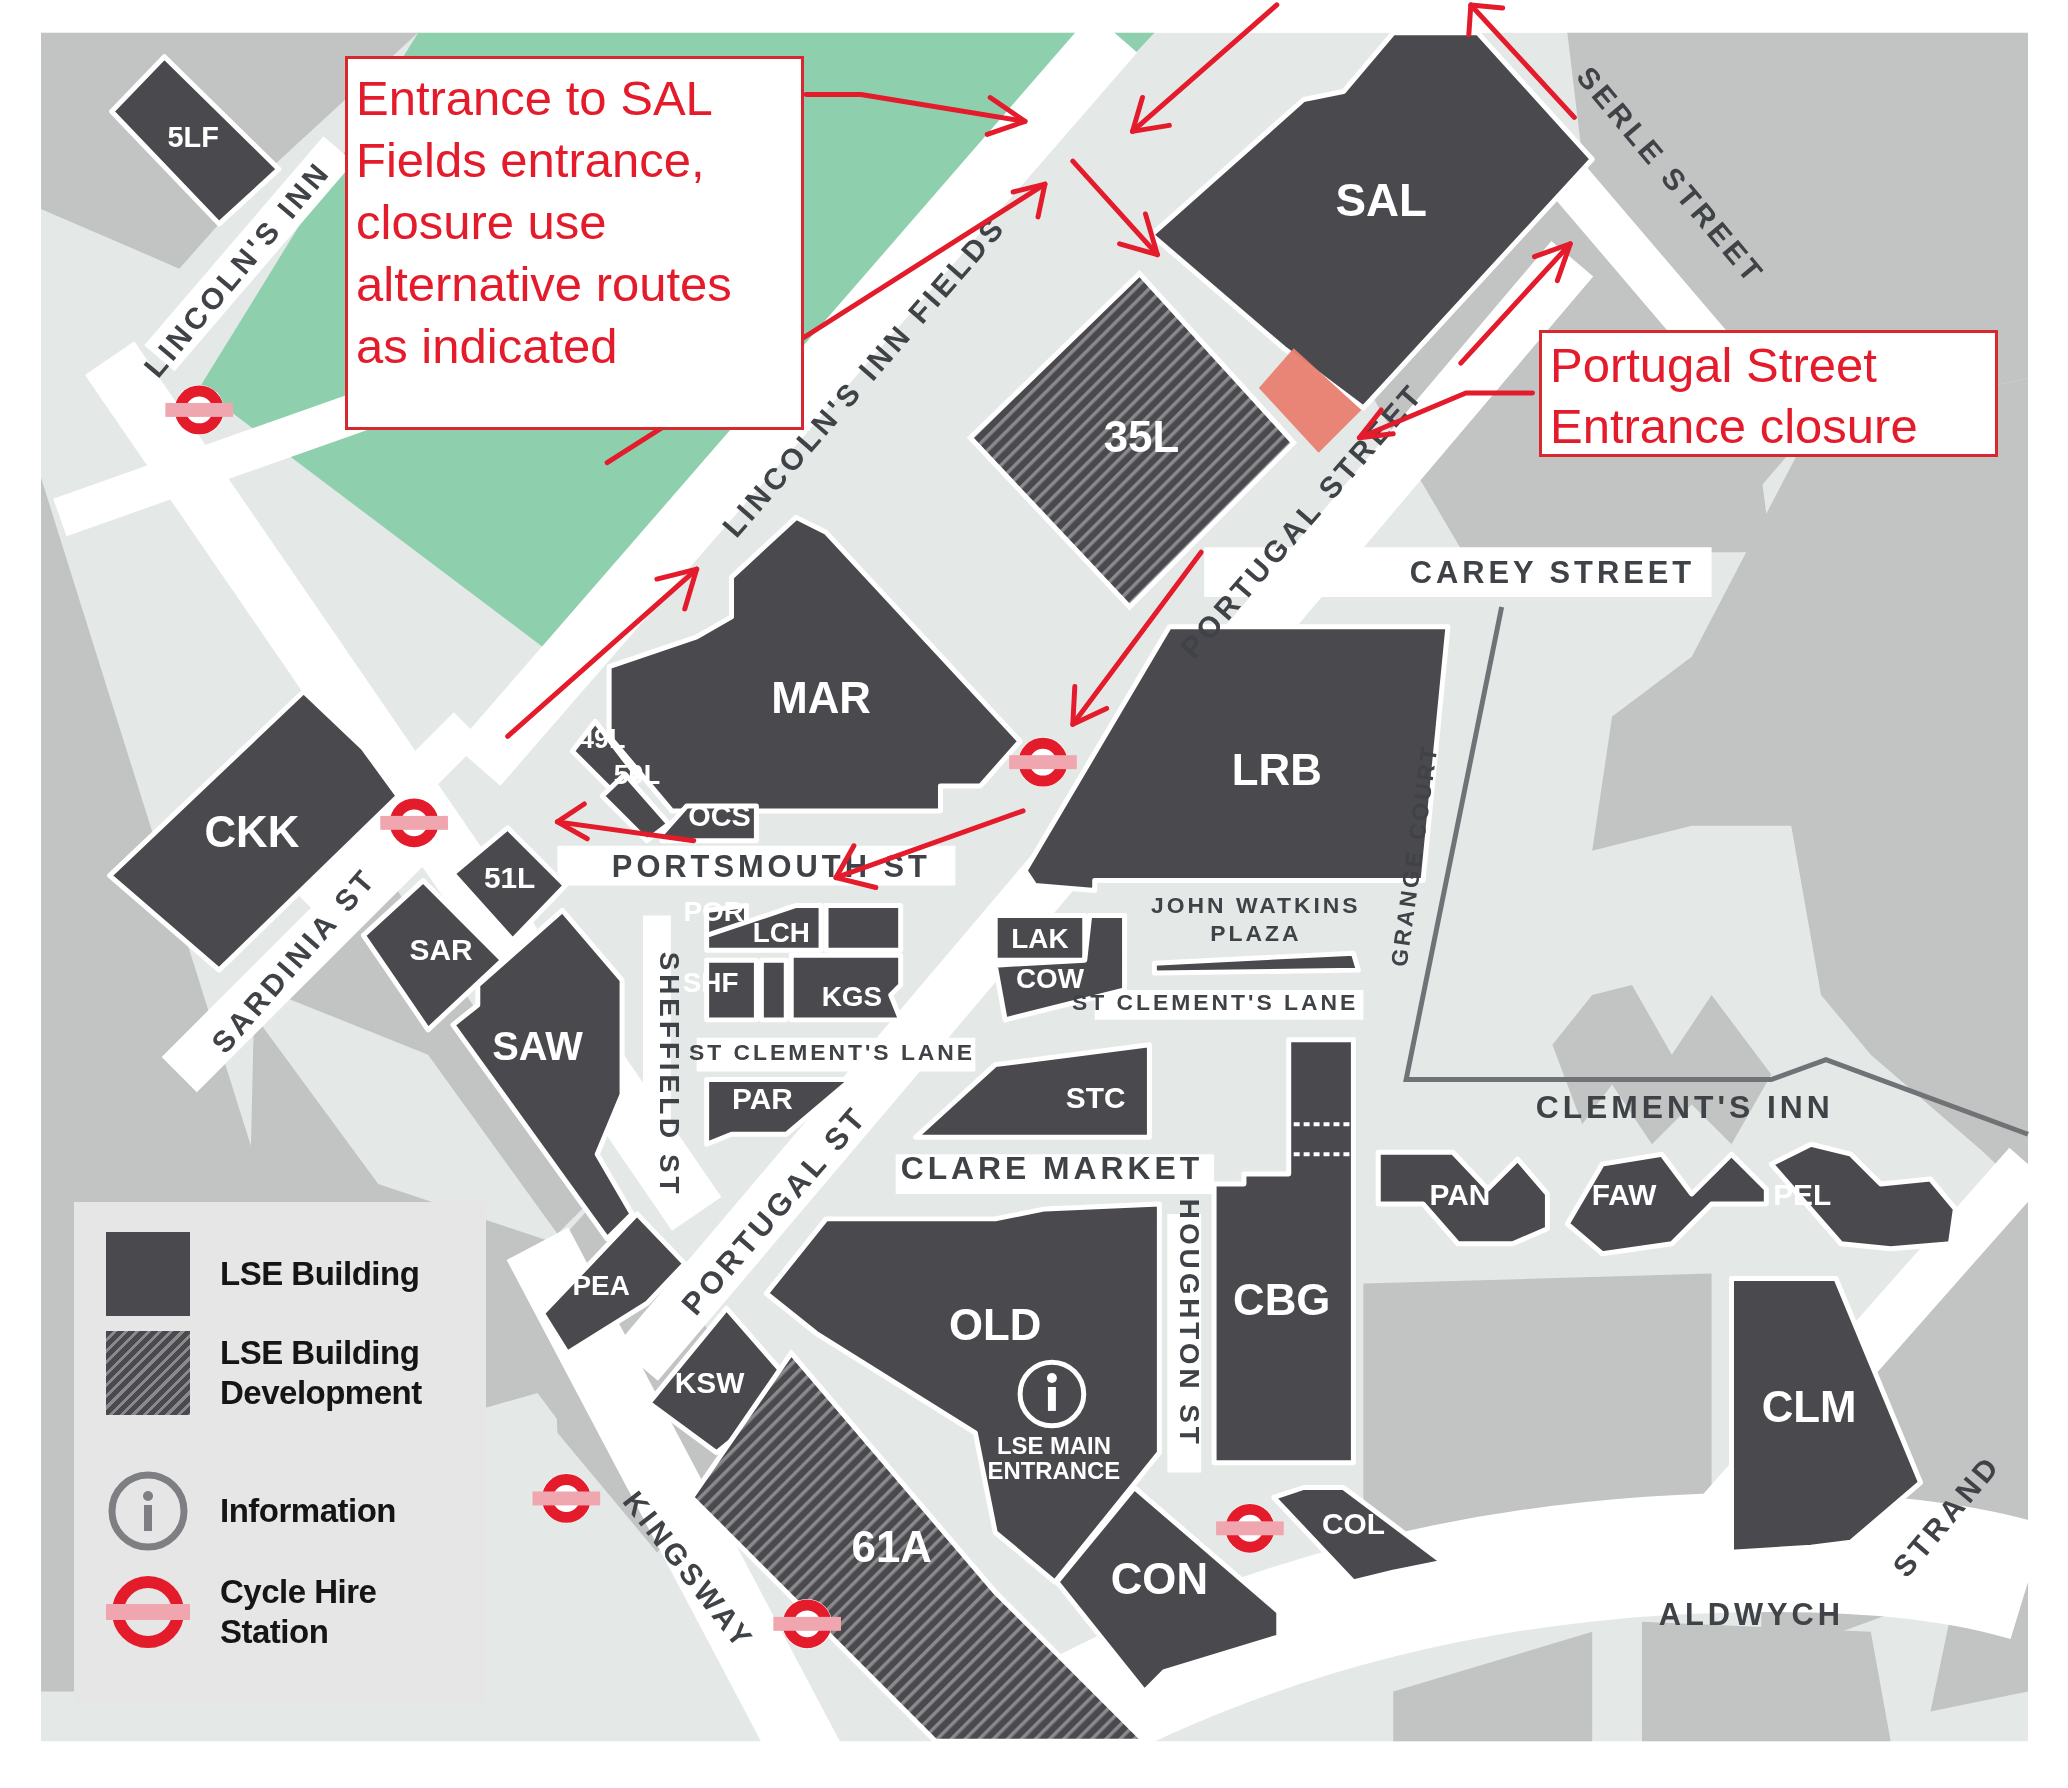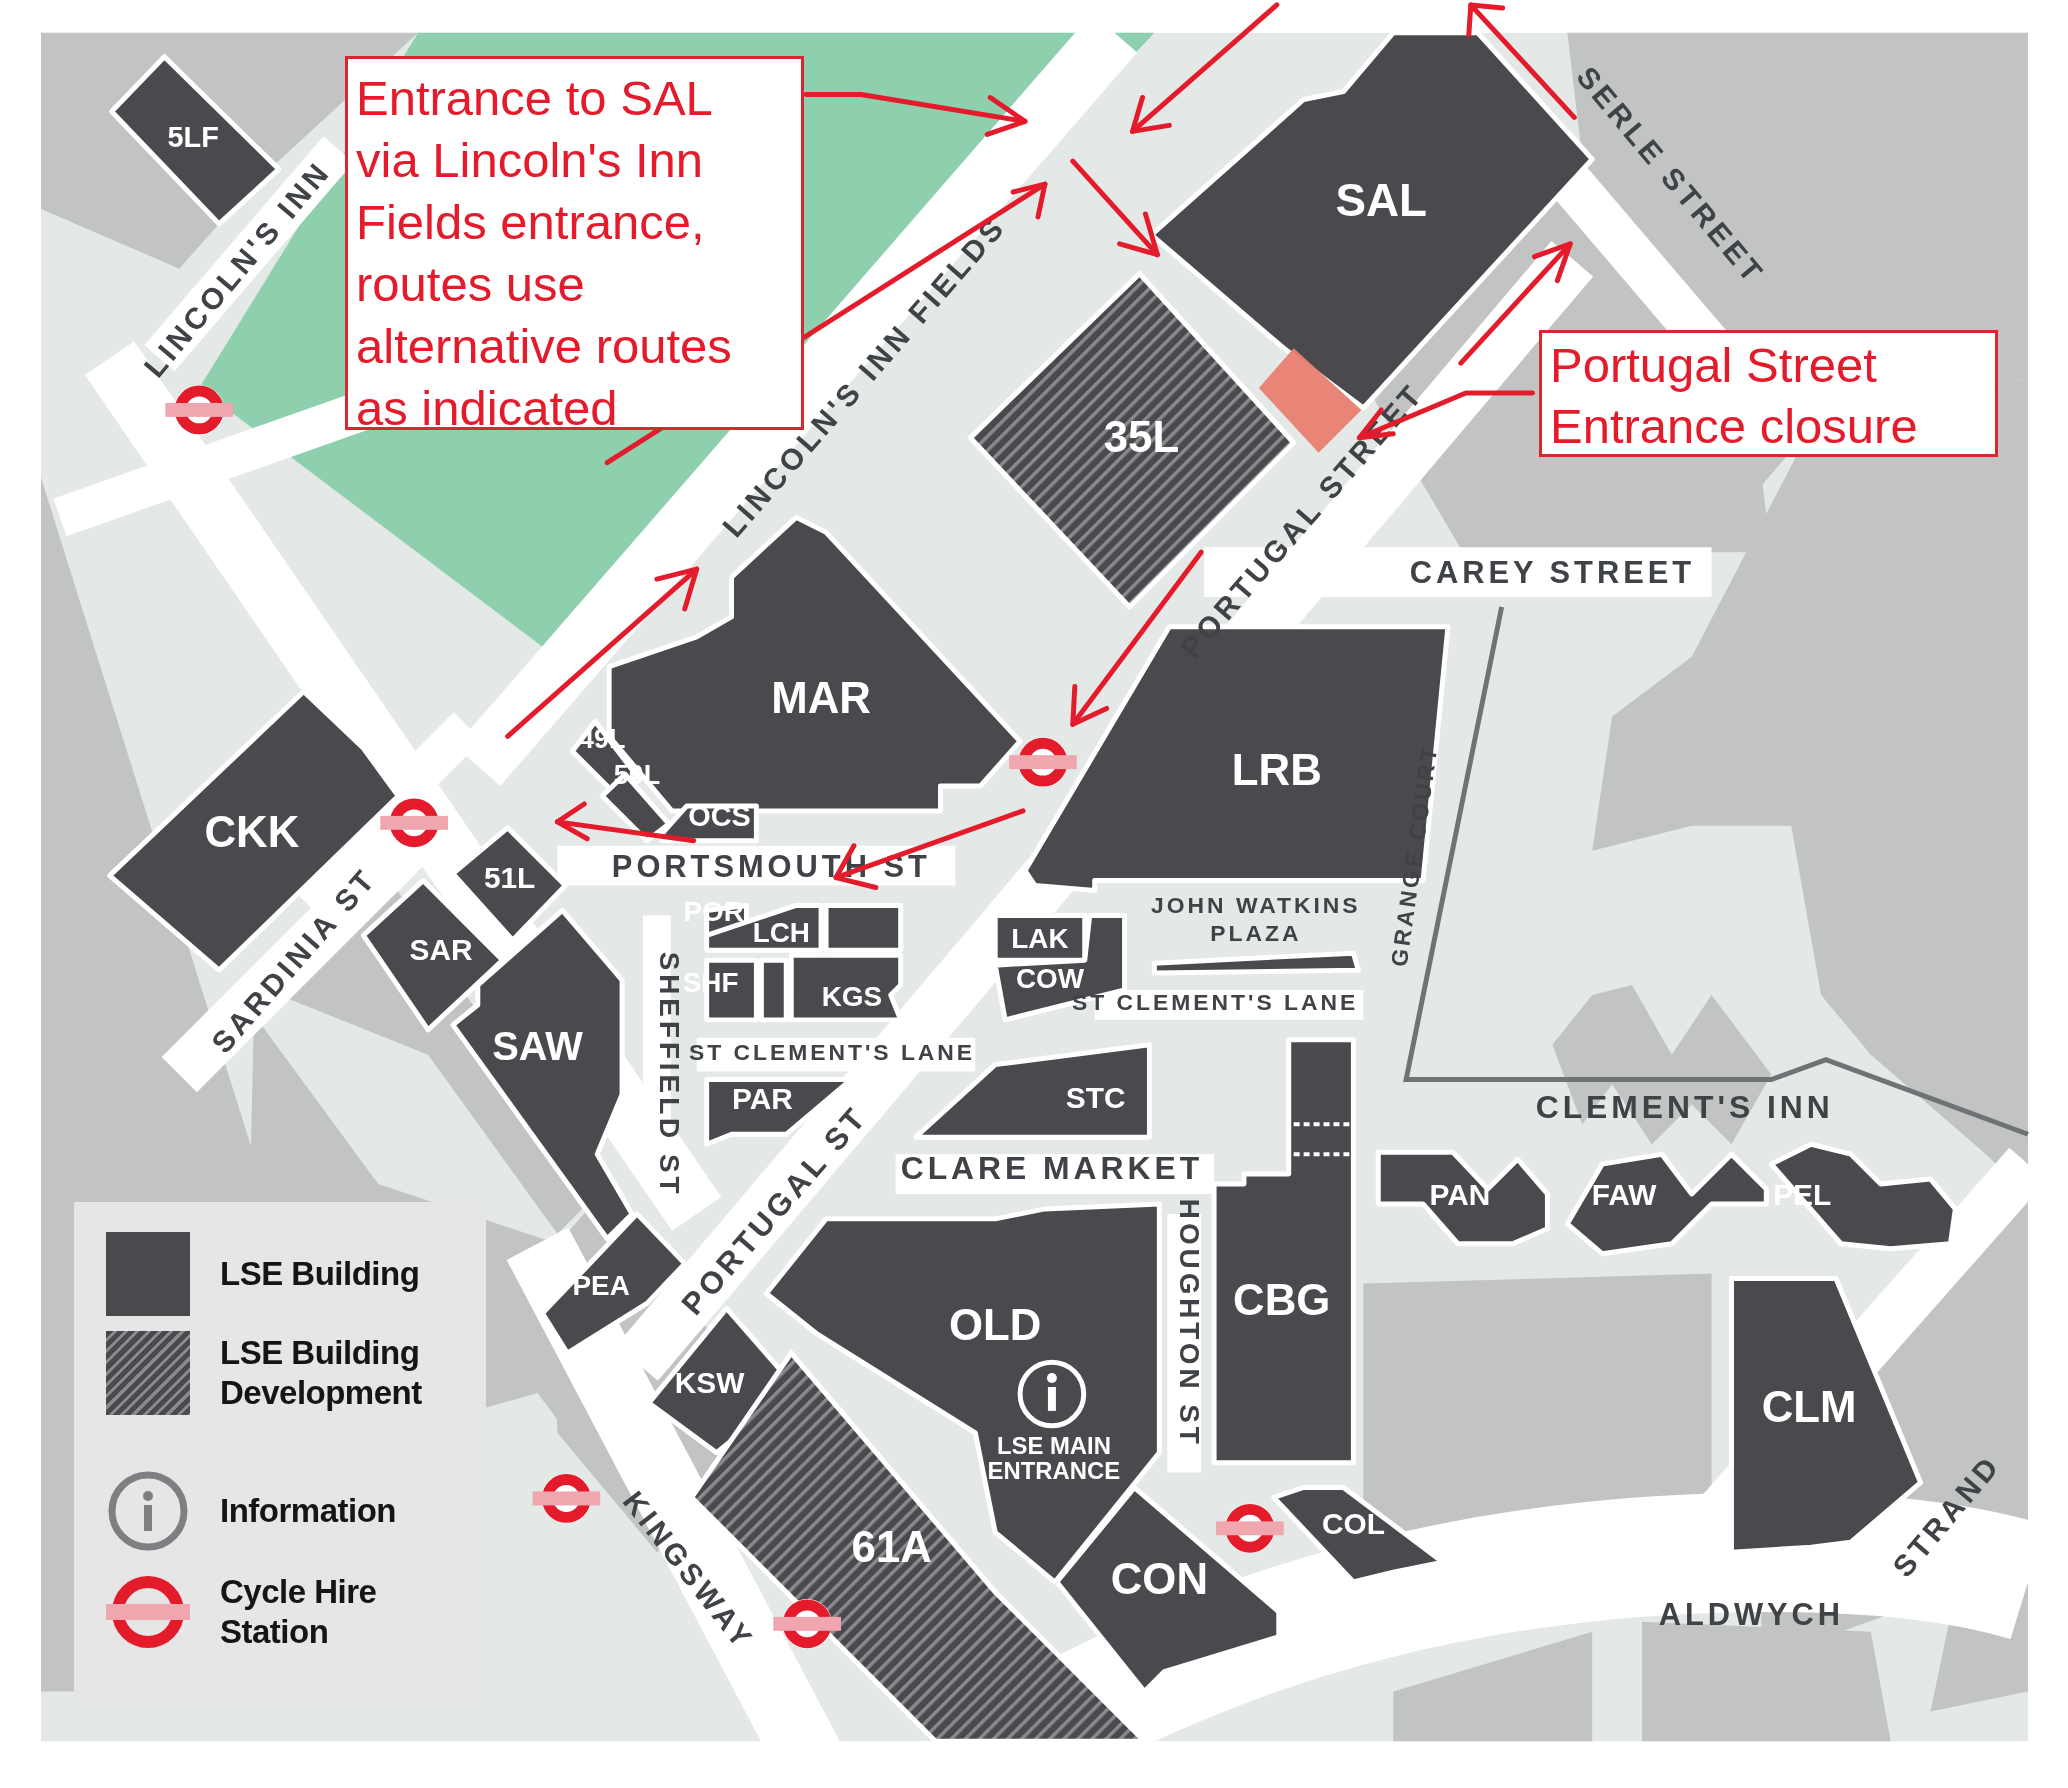--- a/index.html
+++ b/index.html
@@ -223,23 +223,22 @@
     <polyline points="1080,690 1078,728 1112,712"></polyline>
     <line x1="697" y1="845" x2="560" y2="826"></line>
     <polyline points="587,808 560,826 590,843"></polyline>
     <line x1="1028" y1="815" x2="840" y2="882"></line>
     <polyline points="858,850 840,882 880,892"></polyline>
   </g>
 </svg>
 
 <div class="callout" id="callout-sal">
   <span class="line">Entrance to SAL</span>
-  <span class="line">via Lincoln's Inn</span>
   <span class="line">Fields entrance,</span>
-  <span class="line">routes use</span>
+  <span class="line">closure use</span>
   <span class="line">alternative routes</span>
   <span class="line">as indicated</span>
 </div>
 
 <div class="callout" id="callout-portugal">
   <span class="line">Portugal Street</span>
   <span class="line">Entrance closure</span>
 </div>
 
 <div class="legend">

